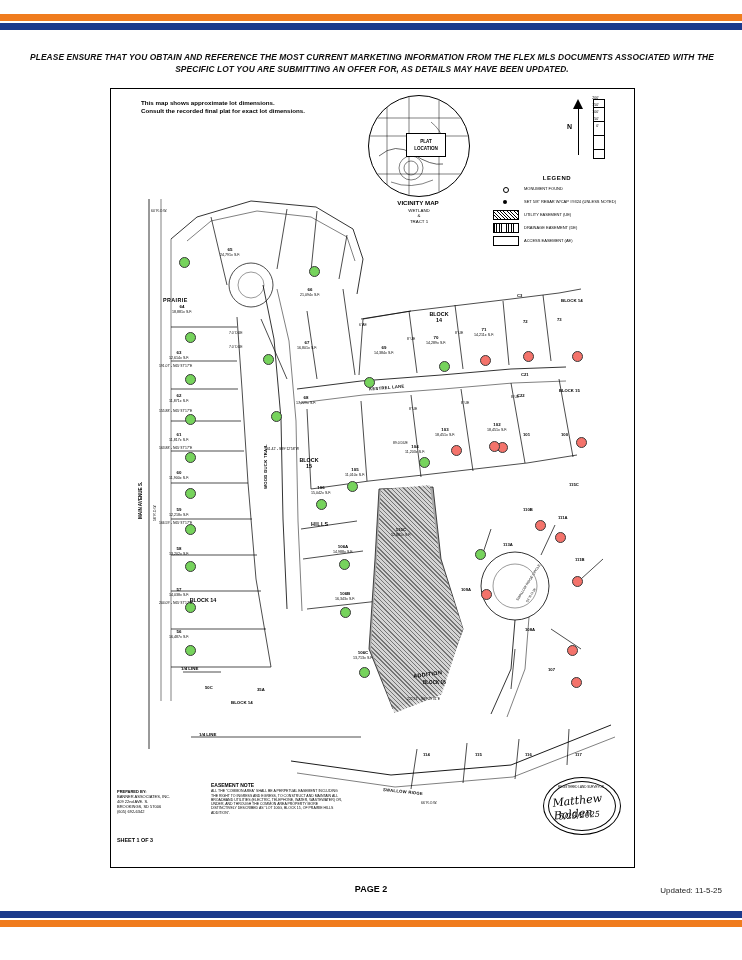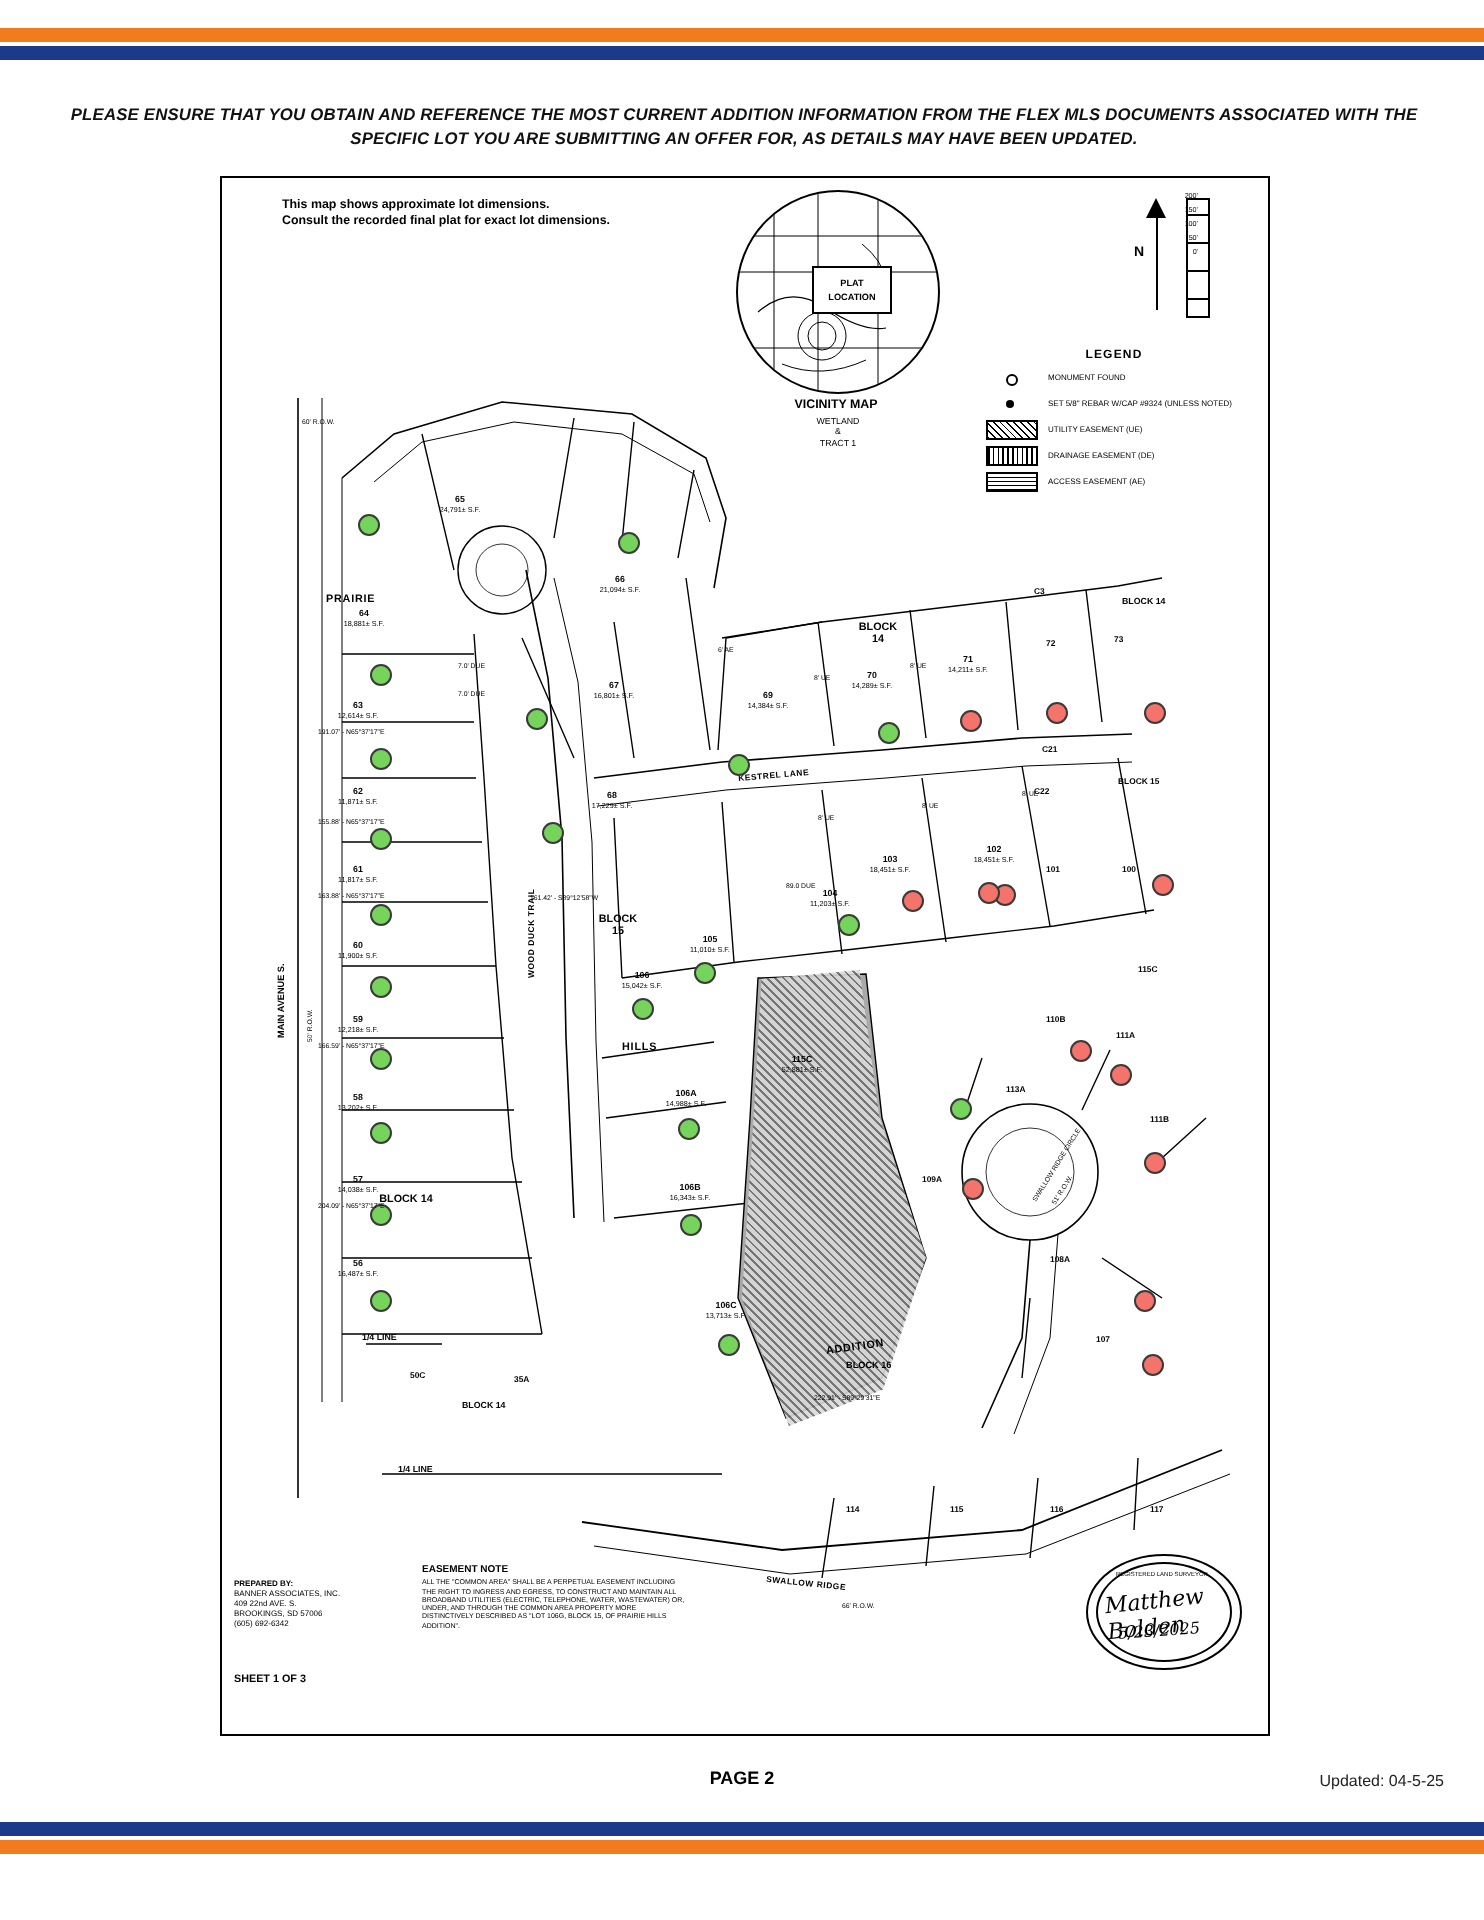--- a/index.html
+++ b/index.html
@@ -114,21 +114,21 @@
   #updated{position:absolute;right:20px;top:886px;font-size:8px;color:#222;}
 </style>
 </head>
 <body>
 
 <div class="bar bar-orange" id="topbar1"></div>
 <div class="bar bar-blue" id="topbar2"></div>
 <div class="bar bar-blue" id="botbar1"></div>
 <div class="bar bar-orange" id="botbar2"></div>
 
-<div id="disclaimer">PLEASE ENSURE THAT YOU OBTAIN AND REFERENCE THE MOST CURRENT ADDITION INFORMATION  FROM THE FLEX MLS DOCUMENTS ASSOCIATED WITH THE SPECIFIC LOT YOU ARE SUBMITTING AN OFFER FOR, AS DETAILS MAY HAVE BEEN UPDATED.</div>
+<div id="disclaimer">PLEASE ENSURE THAT YOU OBTAIN AND REFERENCE THE MOST CURRENT MARKETING INFORMATION  FROM THE FLEX MLS DOCUMENTS ASSOCIATED WITH THE SPECIFIC LOT YOU ARE SUBMITTING AN OFFER FOR, AS DETAILS MAY HAVE BEEN UPDATED.</div>
 
 <div id="plat">
 
   <div id="mapnote">
     <div>This map shows approximate lot dimensions.</div>
     <div>Consult the recorded final plat for exact lot dimensions.</div>
   </div>
 
   <div id="vicinity">
     <div class="circle">
@@ -407,13 +407,13 @@
     <div class="ring"></div>
     <div class="ring2"></div>
     <div class="sealtxt">REGISTERED LAND SURVEYOR</div>
     <div class="sig">Matthew Bolden</div>
     <div class="date">5/23/2025</div>
   </div>
 
 </div>
 
 <div id="pagenum">PAGE 2</div>
-<div id="updated">Updated: 04-5-25</div>
+<div id="updated">Updated: 11-5-25</div>
 
 </body></html>

